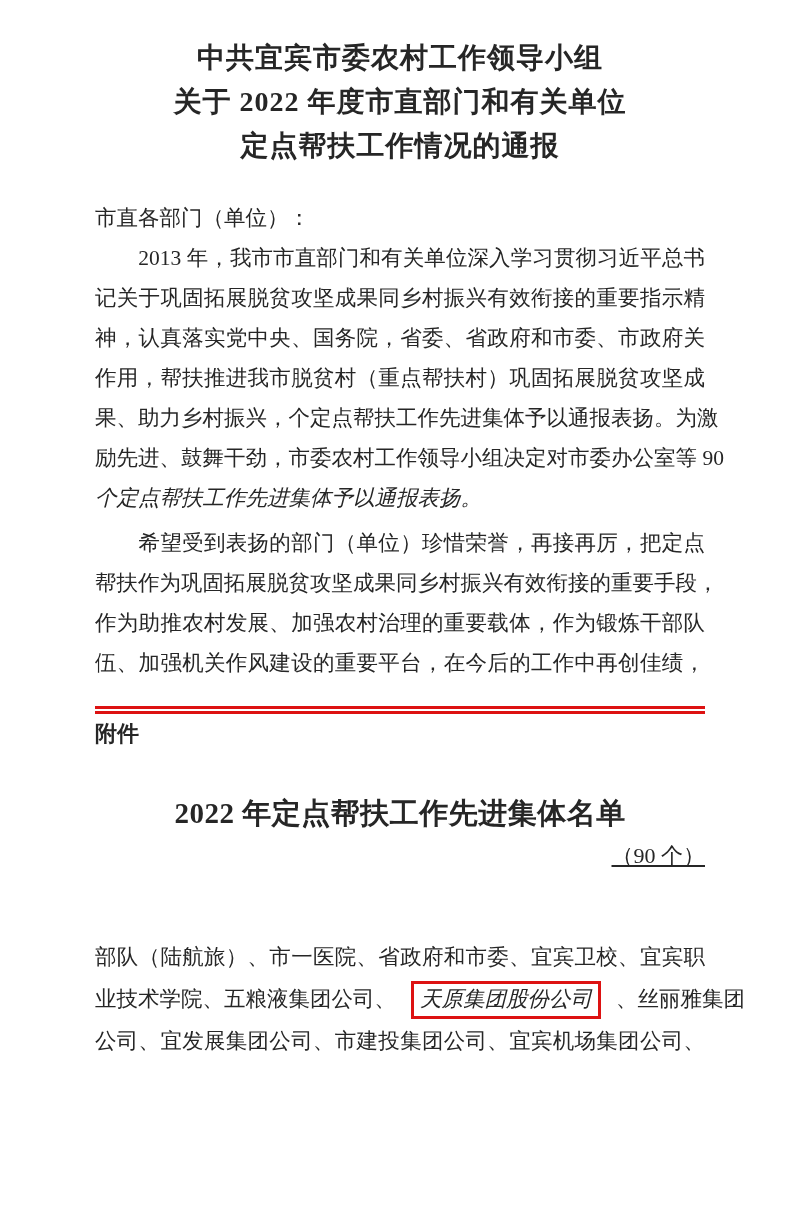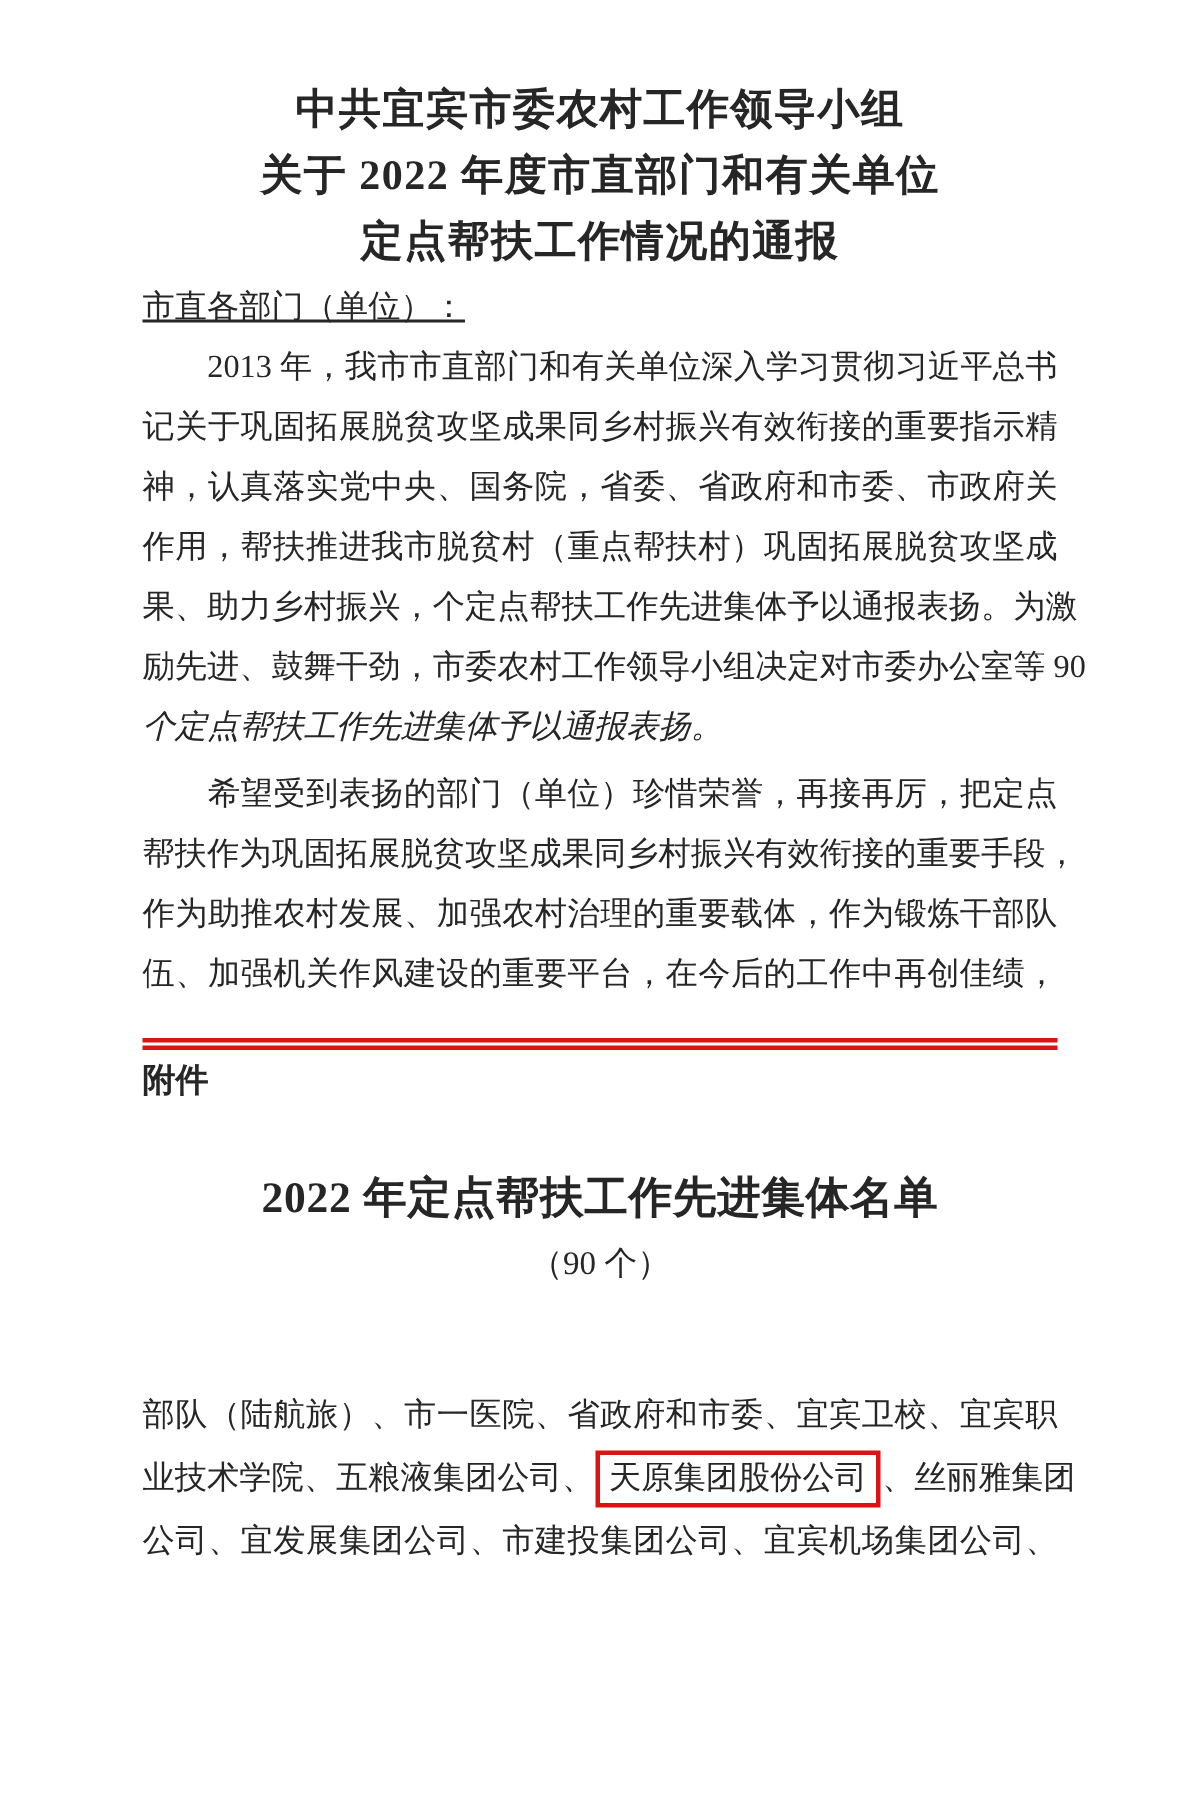--- a/index.html
+++ b/index.html
@@ -11,32 +11,33 @@
   .page{
     position:relative;
     width:800px;height:1211px;
     margin:0 auto;
     background:var(--bg);
     color:var(--text);
     font-family:"Liberation Serif","DejaVu Serif",serif;
     overflow:hidden;
     box-sizing:border-box;
   }
-  .content{ padding:16px 95px; }
+  .content{ padding:0 95px; }
 
   
   .doc-title{ padding-top:36px; }
   .title-line{
     font-size:28px; line-height:44px; font-weight:bold;
     text-align:center; letter-spacing:1px;
   }
 
   
   .salutation{
-    font-size:21.5px; line-height:40px;text-decoration:underline;
+    margin-top:30px;
+    font-size:21.5px; line-height:40px;
   }
   .para .line, .salutation{
     color:var(--text);
   }
   .line{
     font-size:21.5px; line-height:40px;
     white-space:nowrap;
     text-align:justify;
     text-align-last:justify;
     -moz-text-align-last:justify;
@@ -59,30 +60,32 @@
     font-family:"Liberation Sans","DejaVu Sans",sans-serif;
     font-weight:600;
   }
   .attachment-title{
     margin-top:36px;
     font-size:29px; line-height:46px; font-weight:bold;
     text-align:center; letter-spacing:0.5px;
   }
   .attachment-count{
     font-size:22px; line-height:40px;
-    text-align:center;
+    text-align:right;
+    text-decoration:underline;
   }
 
   
   .award-list{ margin-top:60px; }
   .award-list .line{ line-height:42px; }
   .hl-box{
     border:3px solid var(--accent);
     padding:3px 6px 5px 6px;
-    margin:0 1px;
+    margin:0 15px;
+    font-style:italic;
   }
 </style>
 </head>
 <body>
 
 <div class="page">
   <div class="content">
 
     <header class="doc-title">
       <div class="title-line">中共宜宾市委农村工作领导小组</div>

